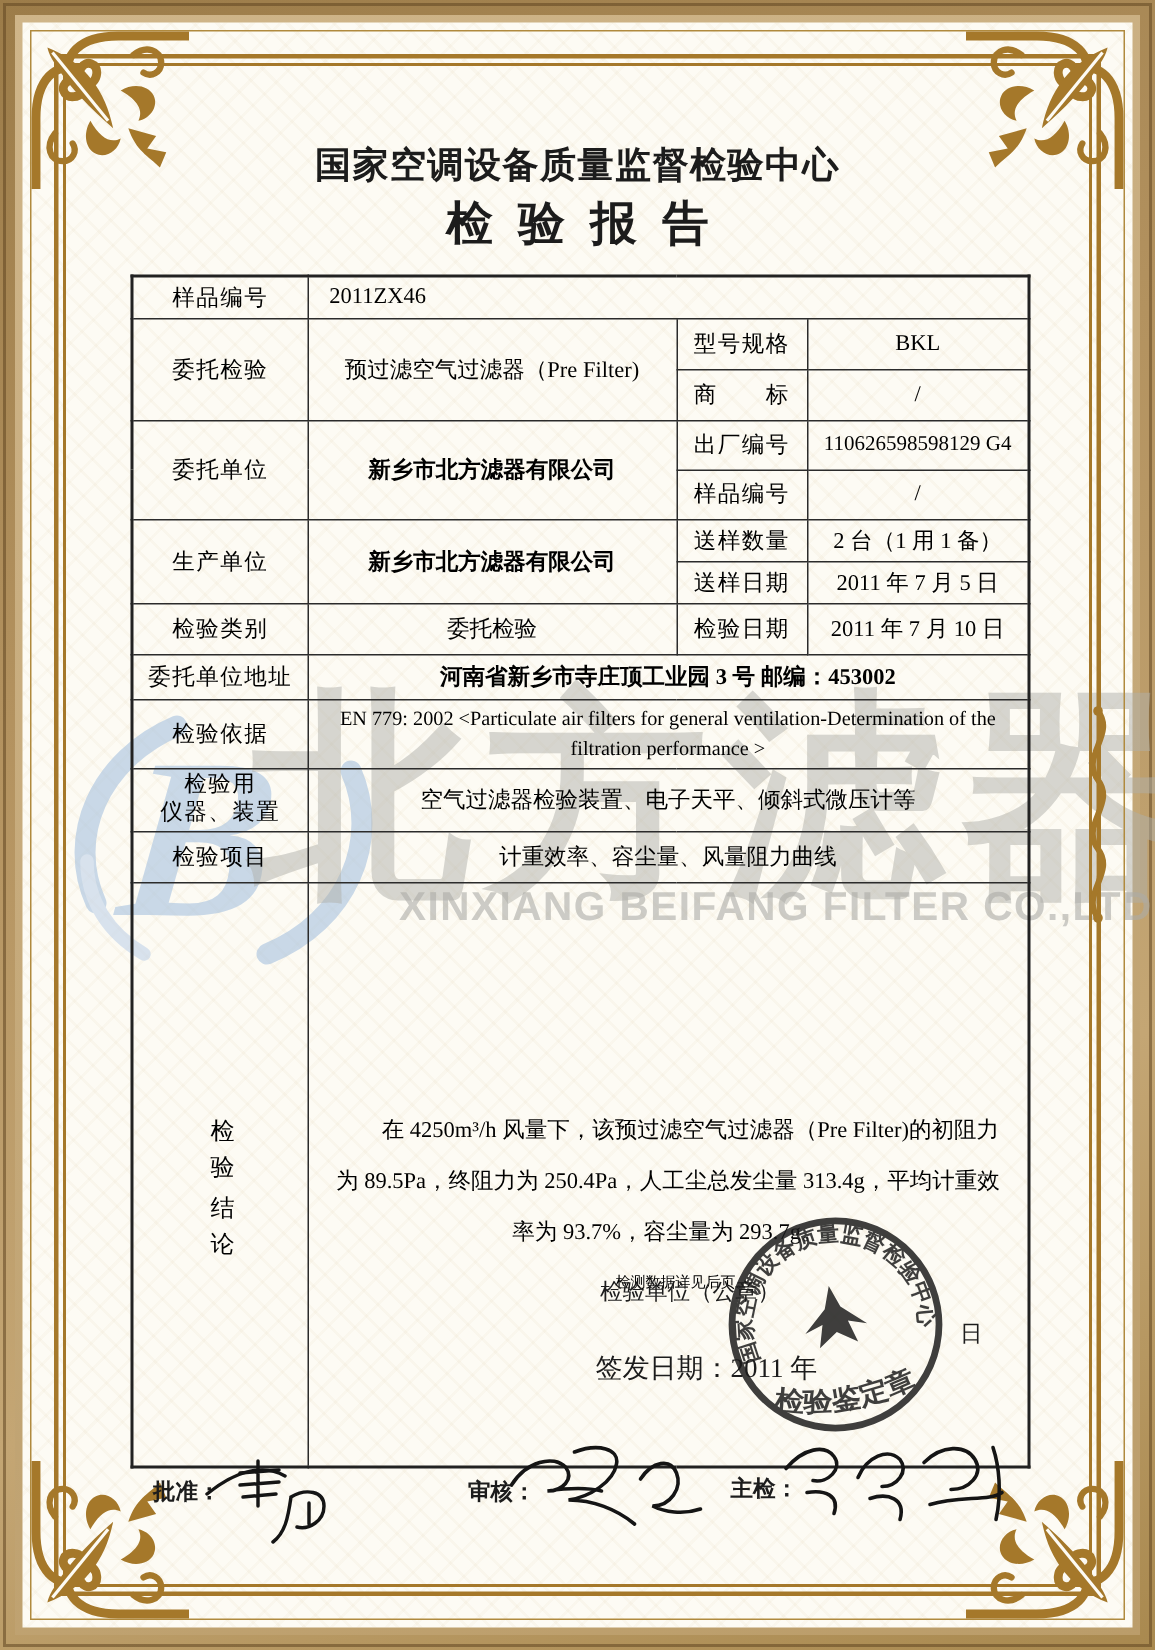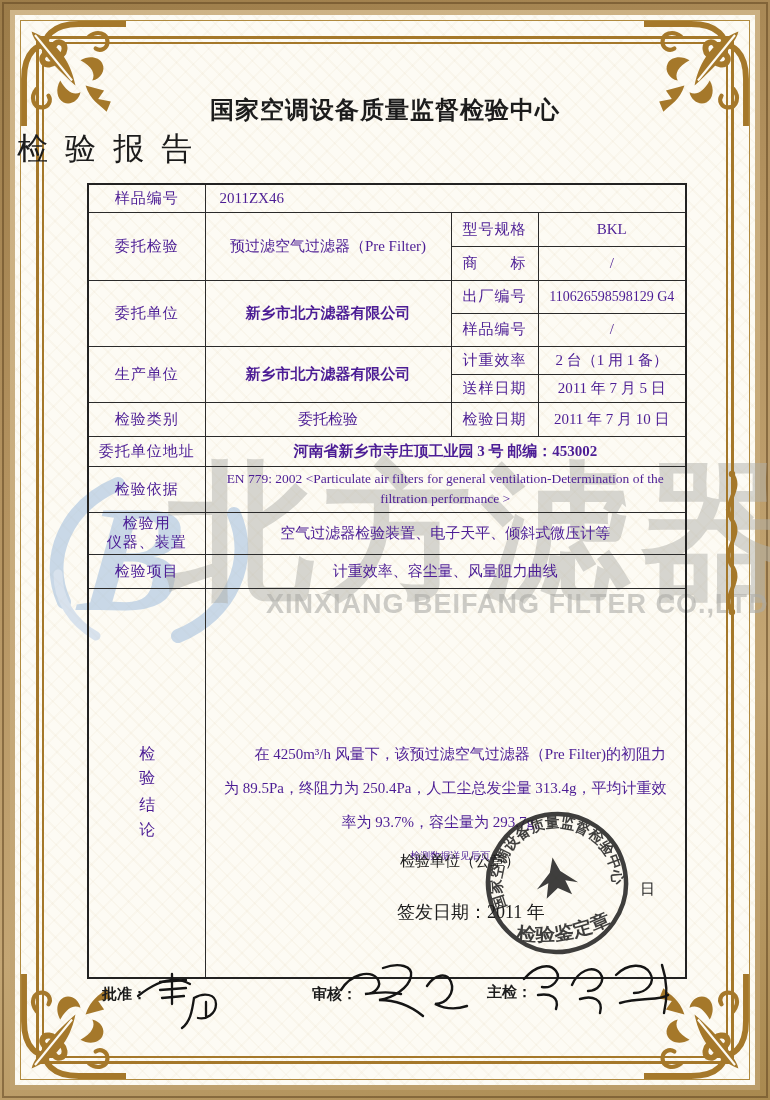--- a/index.html
+++ b/index.html
@@ -36,27 +36,27 @@
   .wm-logo{left:36px;top:446px;opacity:.62;}
   .wm-cn{left:166px;top:458px;font-family:"Liberation Sans","DejaVu Sans",sans-serif;
     font-weight:700;font-size:148px;line-height:1;letter-spacing:10px;
     color:rgba(176,176,170,.5);white-space:nowrap;}
   .wm-en{left:266px;top:589px;font-family:"Liberation Sans","DejaVu Sans",sans-serif;
     font-weight:700;font-size:27px;letter-spacing:1px;color:rgba(172,172,166,.6);white-space:nowrap;}
   
   .content{position:absolute;inset:0;z-index:5;color:#1c1c1c;}
   .org-title{position:absolute;left:0;right:0;top:94px;text-align:center;
     font-size:24px;font-weight:700;letter-spacing:1px;}
-  .report-title{position:absolute;left:0;right:0;top:128px;text-align:left;
-    font-size:31px;font-weight:400;letter-spacing:.55em;text-indent:.55em;}
+  .report-title{position:absolute;left:0;right:0;top:128px;text-align:center;
+    font-size:31px;font-weight:700;letter-spacing:.55em;text-indent:.55em;}
   .meta-row{position:absolute;left:89px;right:86px;top:159px;display:flex;
     justify-content:space-between;font-size:15px;font-weight:700;}
   
   table.report{position:absolute;left:87px;top:183px;width:598px;
-    border-collapse:collapse;table-layout:fixed;font-size:15px;color:#4c1d95;}
+    border-collapse:collapse;table-layout:fixed;font-size:15px;color:#000000;}
   table.report td{border:1.2px solid #2b2b2b;text-align:center;vertical-align:middle;
     padding:1px 4px;background:transparent;}
   table.report{border:2px solid #222;}
   td.lab{letter-spacing:1px;}
   td.pre{white-space:pre-line;line-height:1.25;}
   td.en{font-size:13.5px;line-height:1.45;padding:2px 8px;}
   td.vert{writing-mode:vertical-rl;text-orientation:upright;letter-spacing:1.6em;
     font-size:16px;padding-top:0;}
   td.concl{vertical-align:top;text-align:left;position:relative;}
   .concl-p1{margin:44px 14px 0 14px;text-indent:2em;line-height:34px;font-size:15px;text-align:center;}
@@ -202,21 +202,21 @@
         <td class="lab">出厂编号</td>
         <td style="font-size:14px">110626598598129 G4</td>
       </tr>
       <tr style="height:33px">
         <td class="lab">样品编号</td>
         <td>/</td>
       </tr>
       <tr style="height:28px">
         <td class="lab" rowspan="2">生产单位</td>
         <td rowspan="2" style="font-weight:700">新乡市北方滤器有限公司</td>
-        <td class="lab">计重效率</td>
+        <td class="lab">送样数量</td>
         <td>2 台（1 用 1 备）</td>
       </tr>
       <tr style="height:28px">
         <td class="lab">送样日期</td>
         <td>2011 年 7 月 5 日</td>
       </tr>
       <tr style="height:34px">
         <td class="lab">检验类别</td>
         <td>委托检验</td>
         <td class="lab">检验日期</td>

